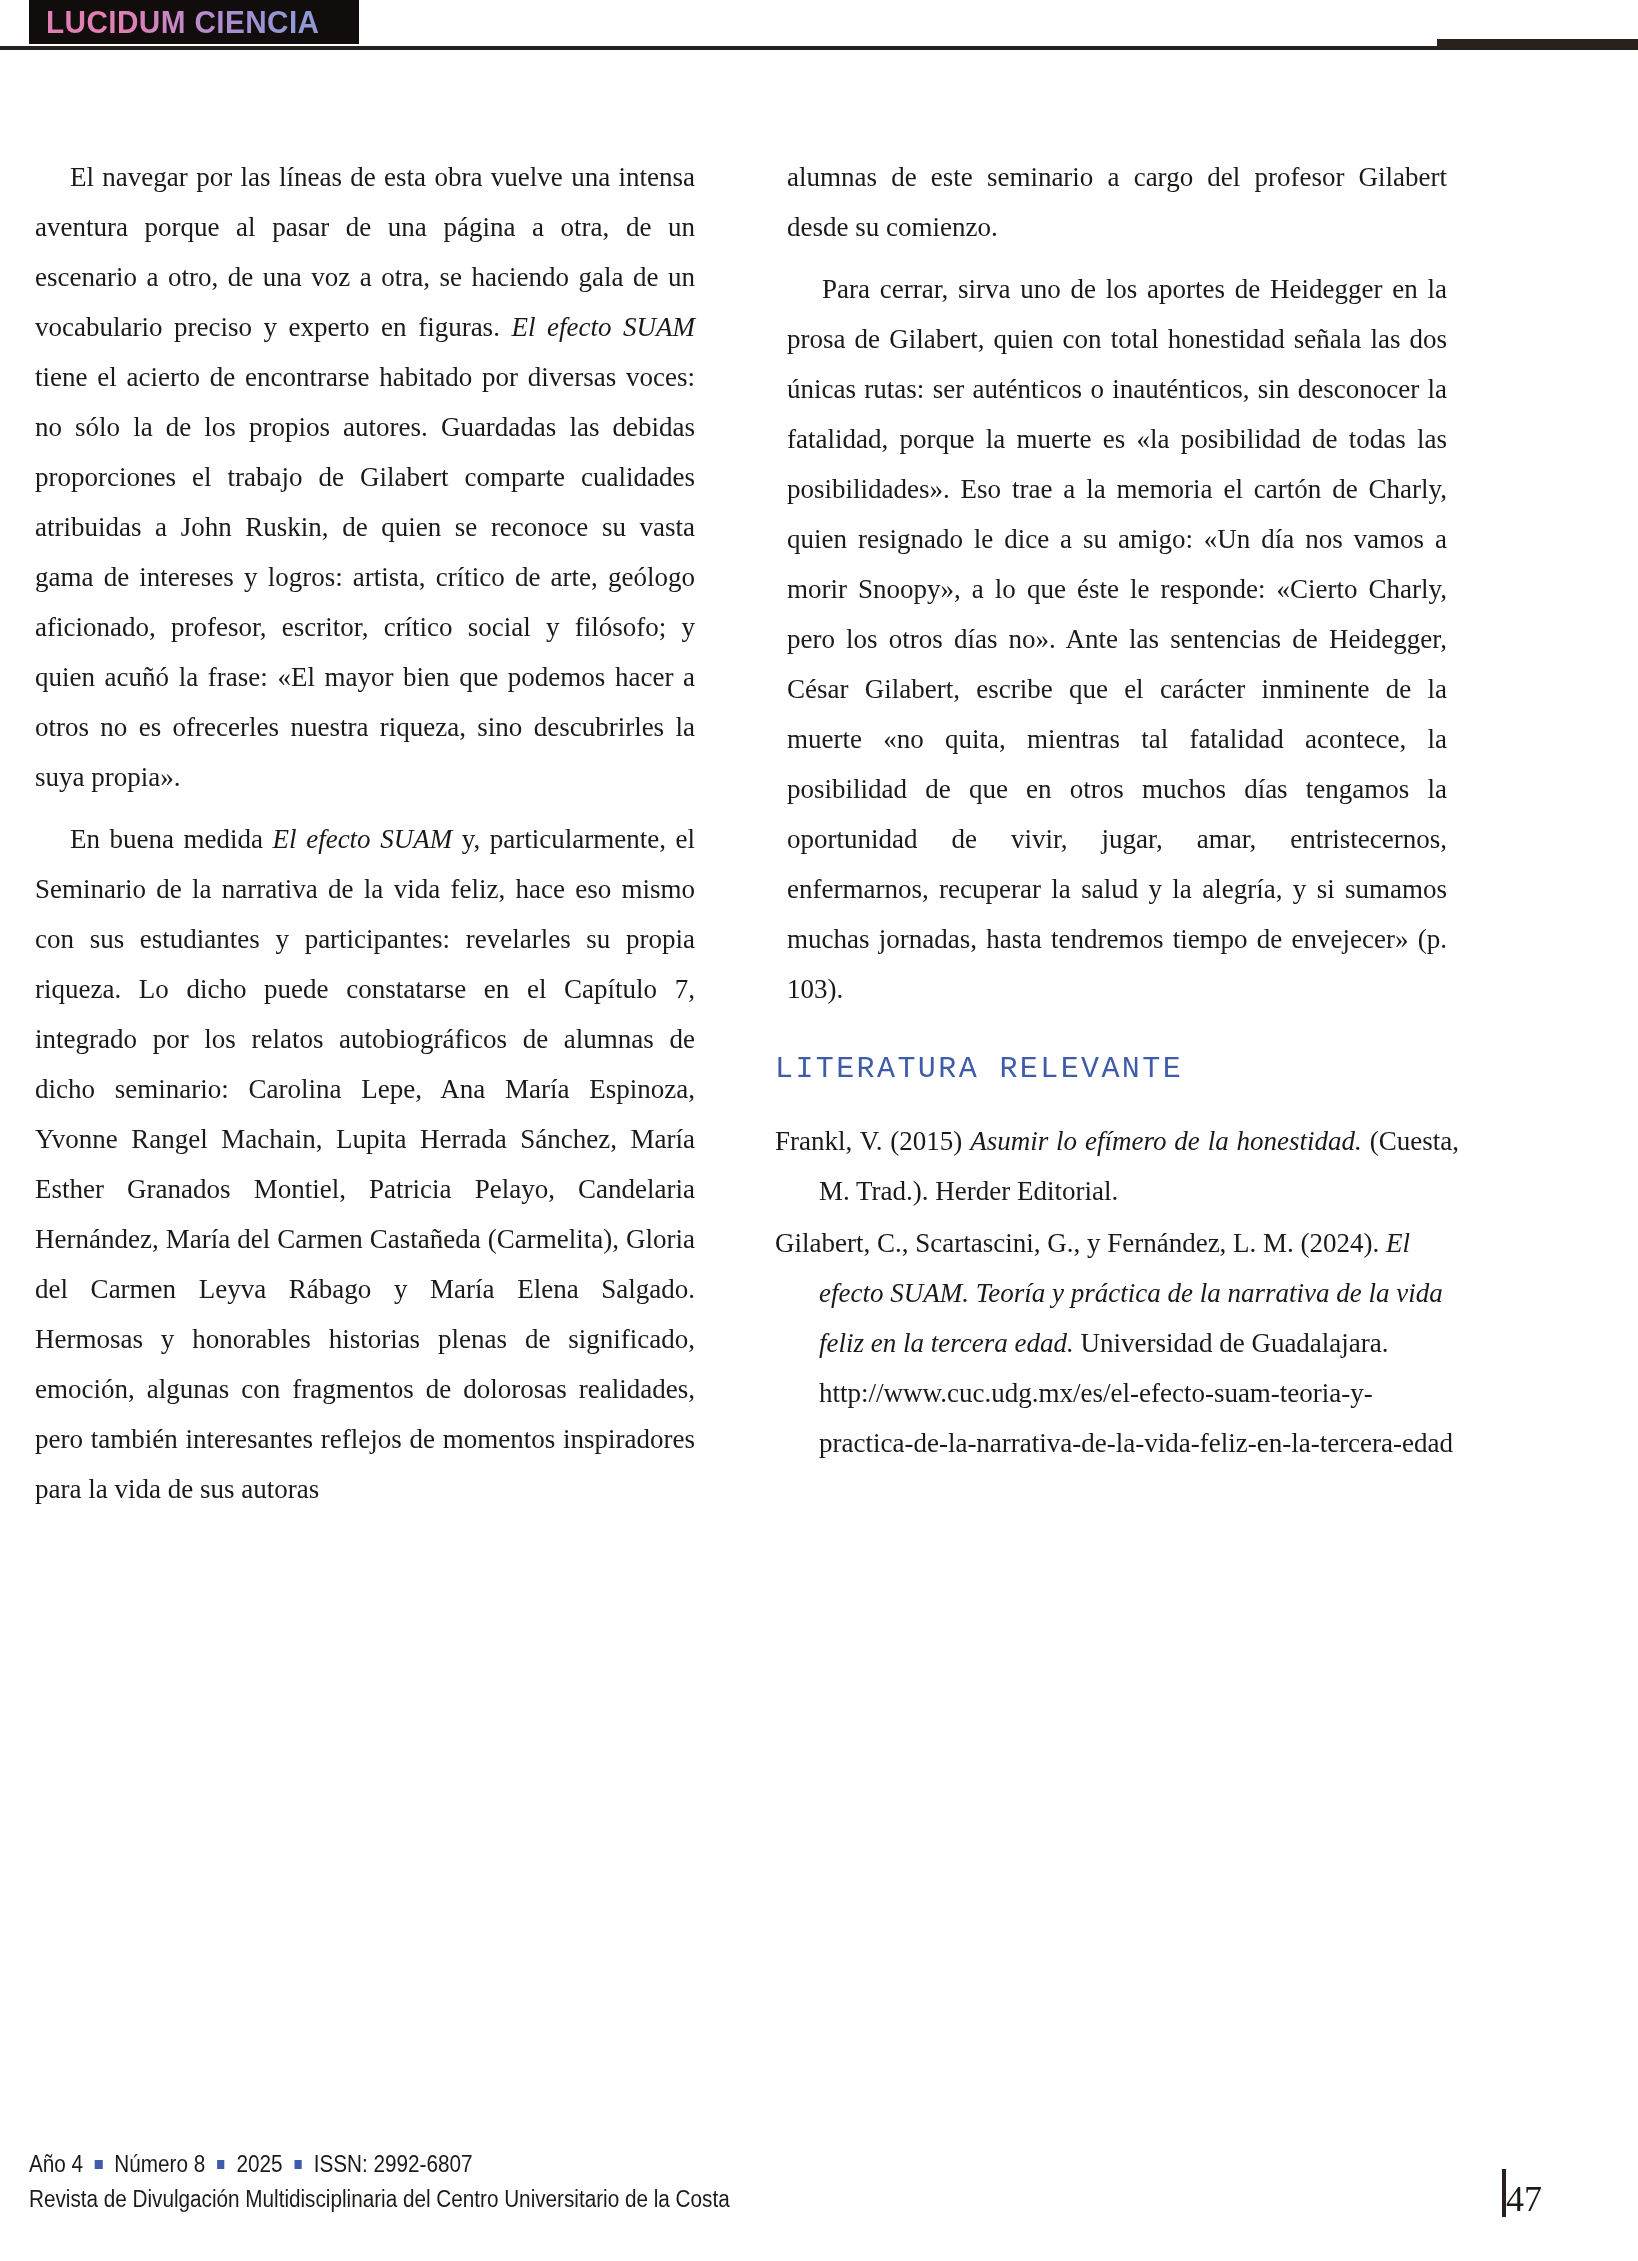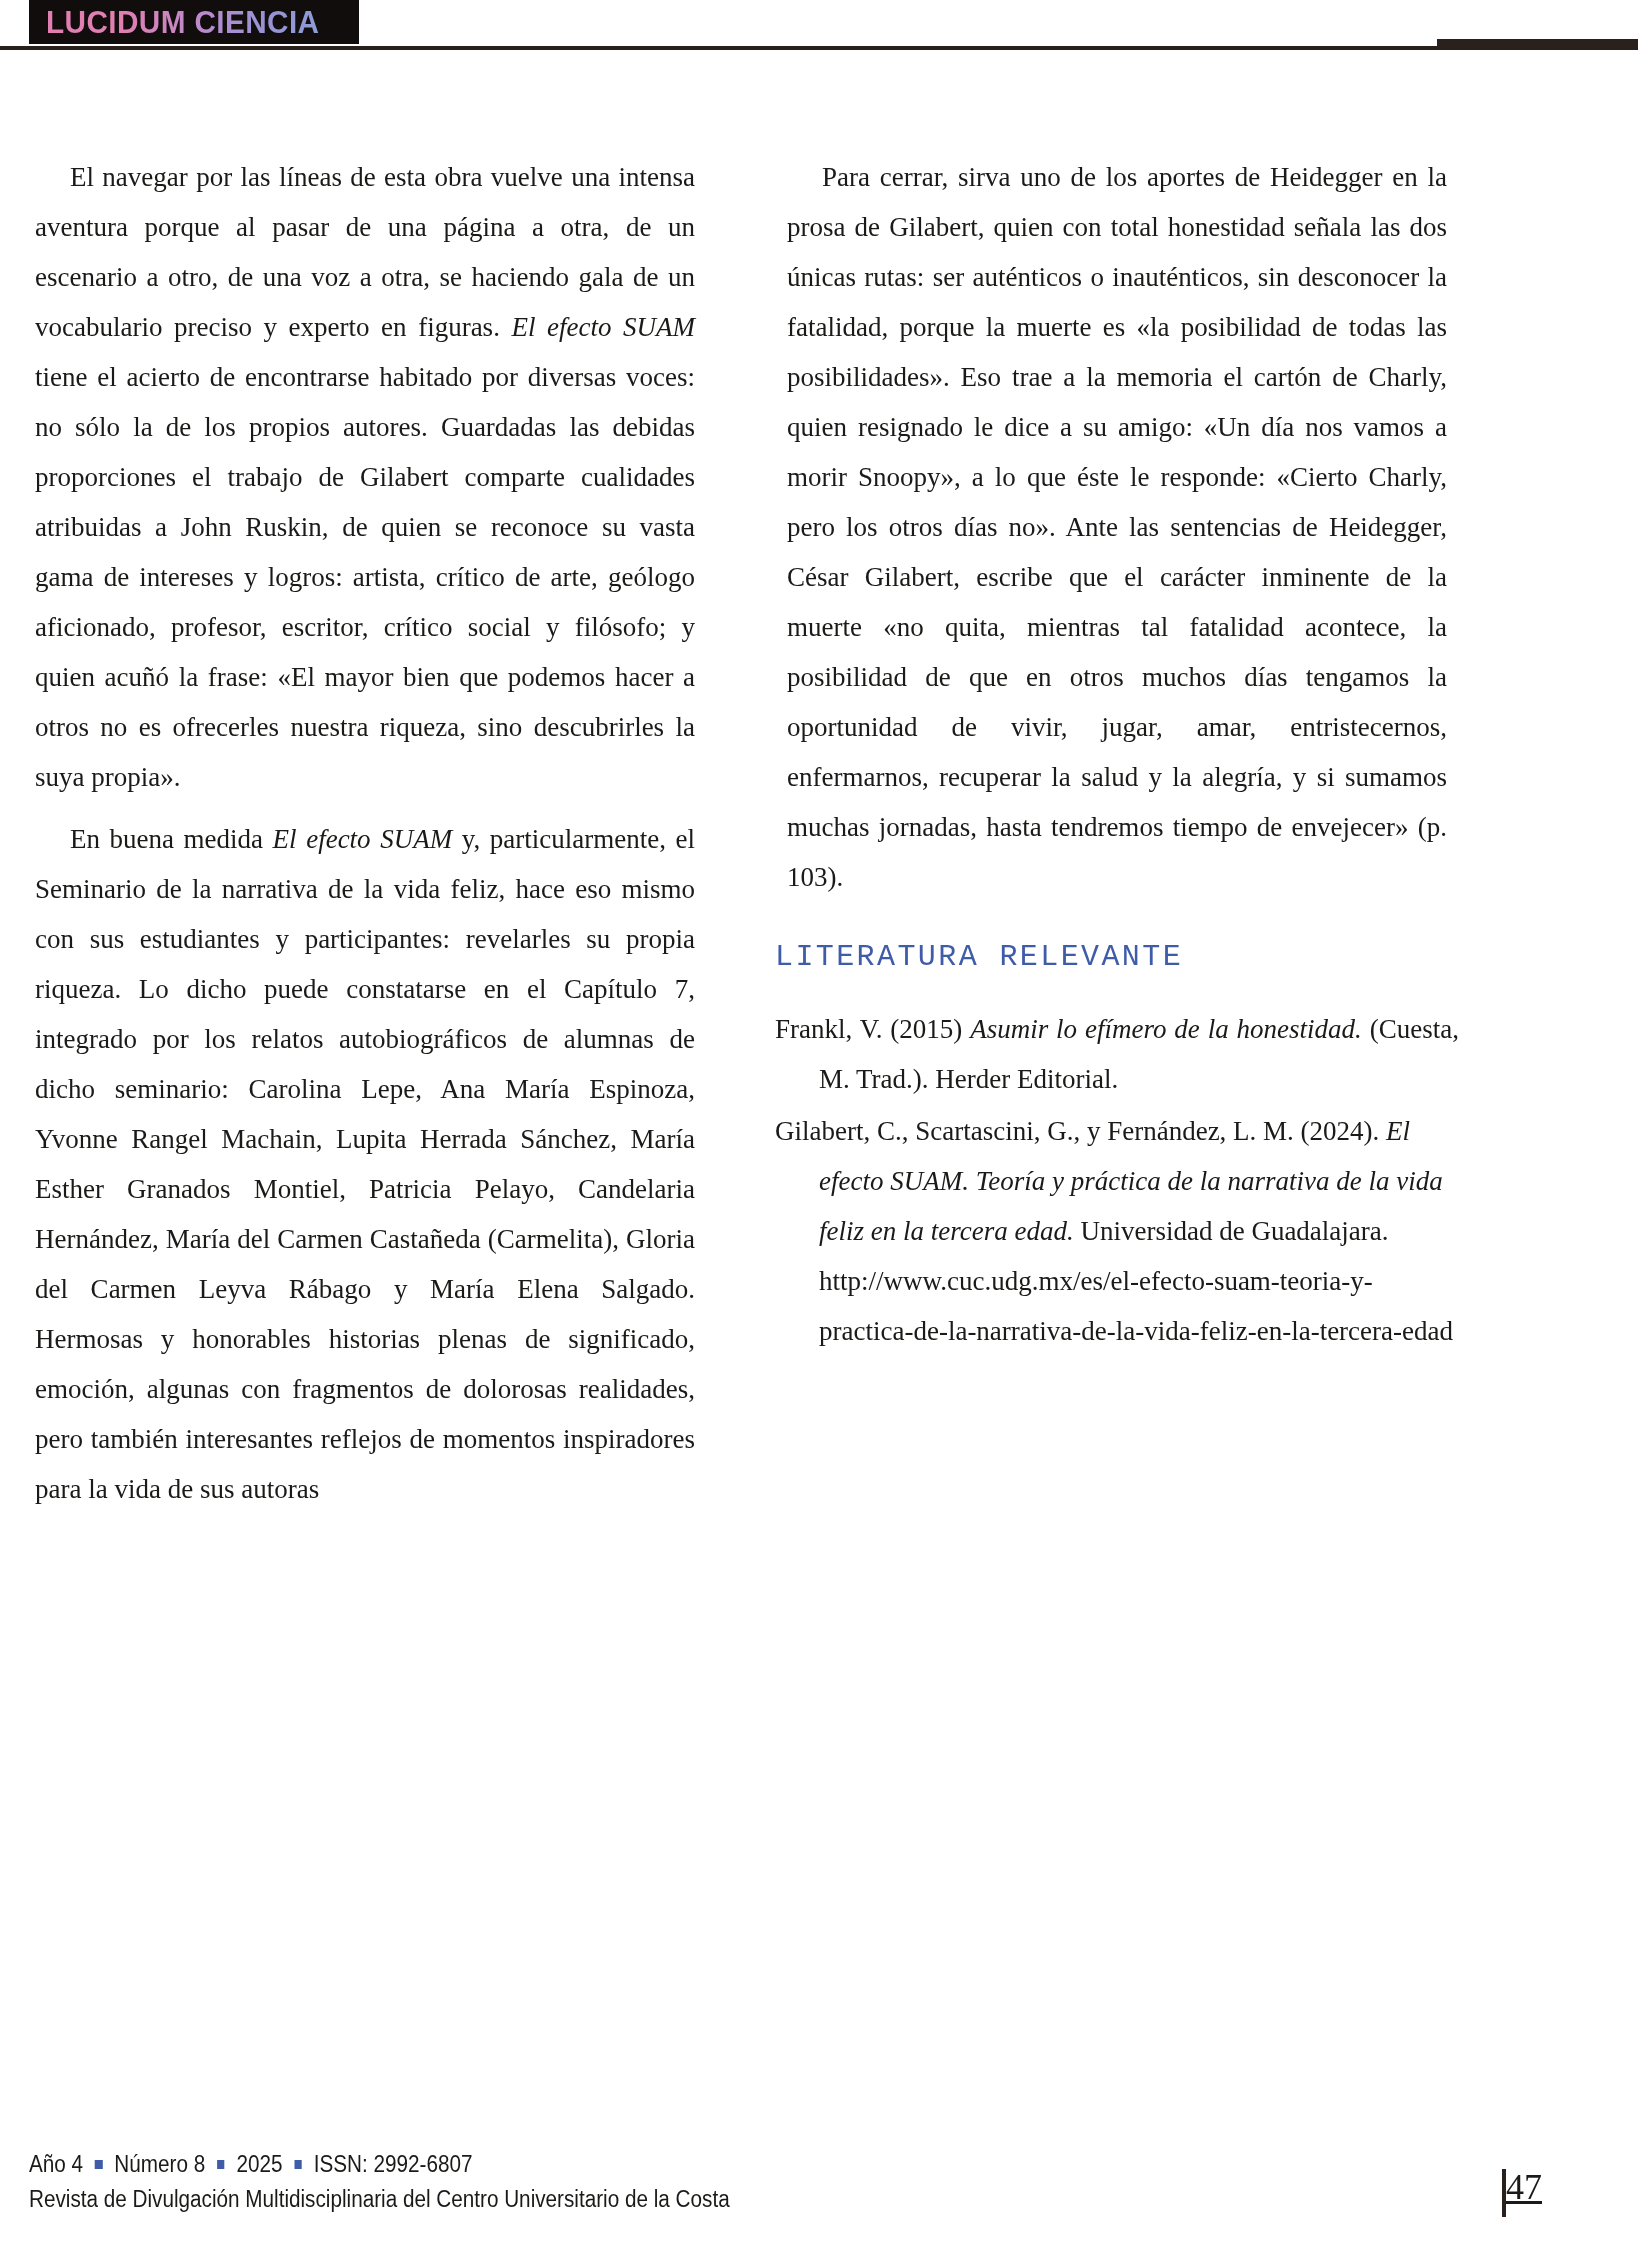--- a/index.html
+++ b/index.html
@@ -143,23 +143,22 @@
   .sep-square {
     display: inline-block;
     width: 8.3px;
     height: 8.3px;
     background: #3f5ca8;
     margin: 0 6.8px 3px 6.8px;
     vertical-align: middle;
   }
   .folio-wrap {
     display: flex;
-    align-items: flex-start;
+    align-items: flex-end;
     padding-right: 68px;
-    text-decoration: underline;
   }
   .folio-rule {
     width: 4.5px;
     height: 48px;
     background: #2a211c;
   }
   .folio-number {
     font-family: "Liberation Serif", serif;
     font-size: 36px;
     color: #1a1a18;
@@ -186,20 +185,21 @@
     </p>
 
     <p class="body-text indent">
       <span>En buena medida </span><em>El efecto SUAM</em><span> y, particularmente, el Seminario de la narrativa de la vida feliz, hace eso mismo con sus estudiantes y participantes: revelarles su propia riqueza. Lo dicho puede constatarse en el Capítulo 7, integrado por los relatos autobiográficos de alumnas de dicho seminario: Carolina Lepe, Ana María Espinoza, Yvonne Rangel Machain, Lupita Herrada Sánchez, María Esther Granados Montiel, Patricia Pelayo, Candelaria Hernández, María del Carmen Castañeda (Carmelita), Gloria del Carmen Leyva Rábago y María Elena Salgado. Hermosas y honorables historias plenas de significado, emoción, algunas con fragmentos de dolorosas realidades, pero también interesantes reflejos de momentos inspiradores para la vida de sus autoras</span>
     </p>
 
   </div>
 
   <div class="col">
 
+    <p class="body-text">alumnas de este seminario a cargo del profesor Gilabert desde su comienzo.</p>
 
     <p class="body-text indent">Para cerrar, sirva uno de los aportes de Heidegger en la prosa de Gilabert, quien con total honestidad señala las dos únicas rutas: ser auténticos o inauténticos, sin desconocer la fatalidad, porque la muerte es «la posibilidad de todas las posibilidades». Eso trae a la memoria el cartón de Charly, quien resignado le dice a su amigo: «Un día nos vamos a morir Snoopy», a lo que éste le responde: «Cierto Charly, pero los otros días no». Ante las sentencias de Heidegger, César Gilabert, escribe que el carácter inminente de la muerte «no quita, mientras tal fatalidad acontece, la posibilidad de que en otros muchos días tengamos la oportunidad de vivir, jugar, amar, entristecernos, enfermarnos, recuperar la salud y la alegría, y si sumamos muchas jornadas, hasta tendremos tiempo de envejecer» (p. 103).</p>
 
     <h2 class="section-heading">LITERATURA RELEVANTE</h2>
 
     <p class="reference">
       <span>Frankl, V. (2015) </span><em>Asumir lo efímero de la honestidad.</em><span> (Cuesta, M. Trad.). Herder Editorial.</span>
     </p>
 
     <p class="reference nojust">

